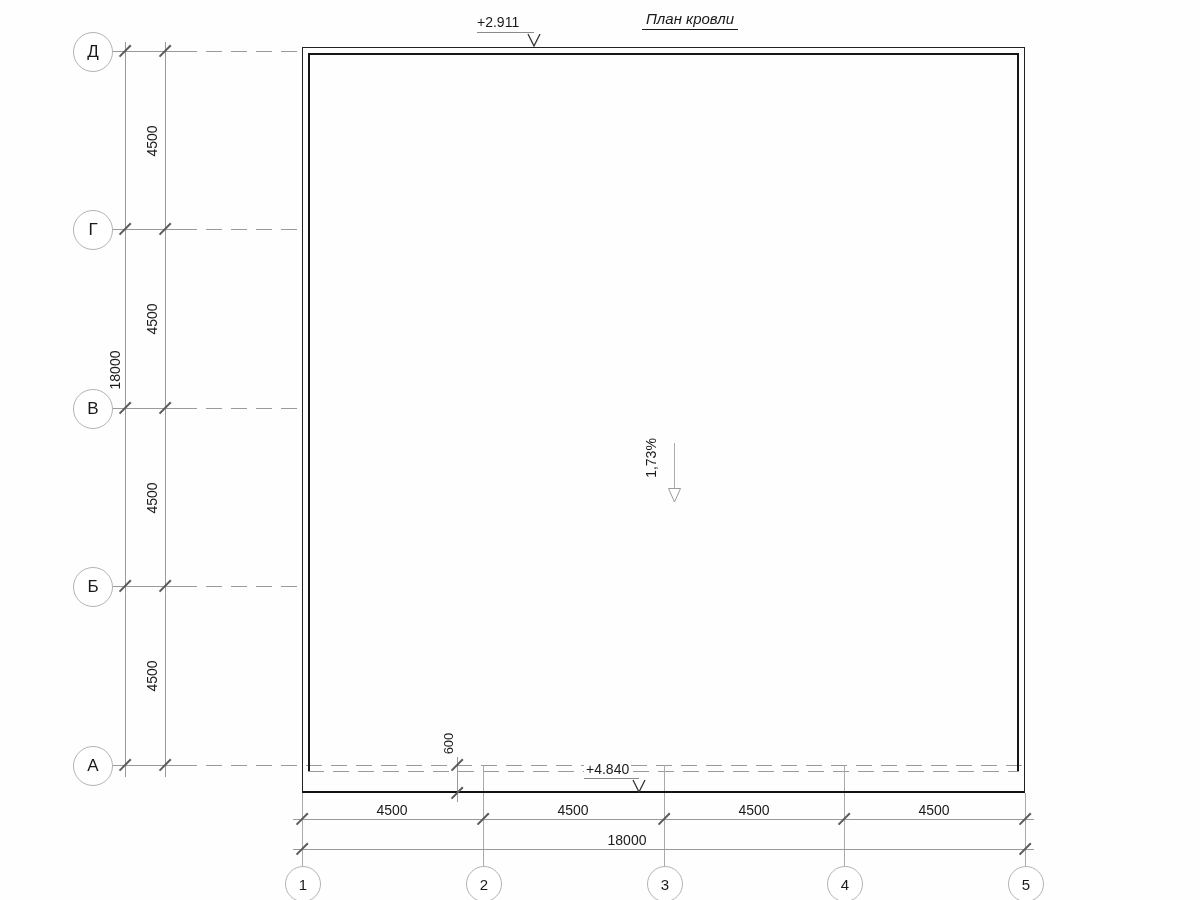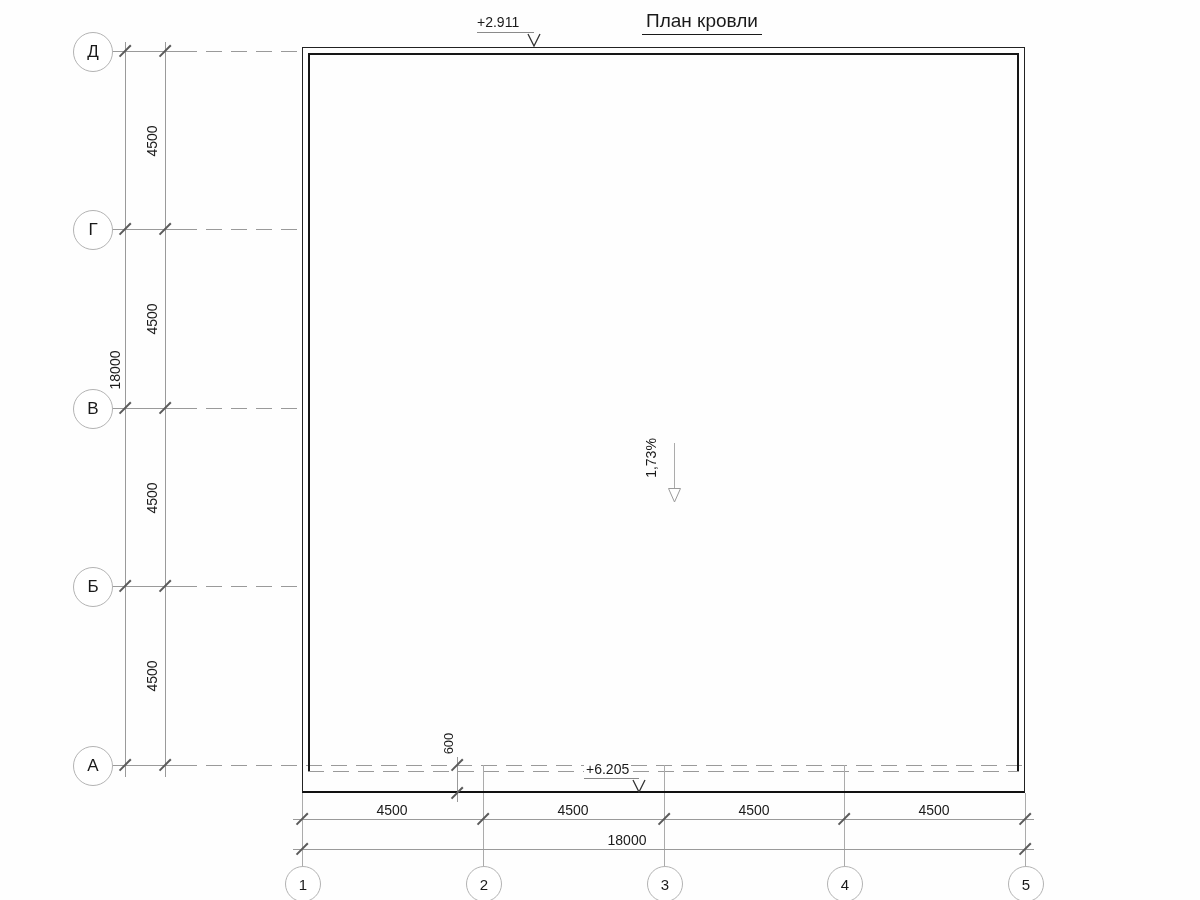--- a/index.html
+++ b/index.html
@@ -14,21 +14,21 @@
   .vline-lt{position:absolute;width:1px;background:#ababab;}
   .dashH{position:absolute;height:1px;
     background:repeating-linear-gradient(90deg,#9a9a9a 0 16px,transparent 16px 25px);}
   .tick{position:absolute;width:16px;height:1.5px;background:#5a5a5a;transform:rotate(-45deg);}
   .bubble{position:absolute;border:1px solid #b3b3b3;border-radius:50%;background:#fff;
     display:flex;align-items:center;justify-content:center;}
   .bubble-row{width:38px;height:38px;font-size:17px;}
   .bubble-col{width:34px;height:34px;font-size:15px;}
   .dim-text{position:absolute;font-size:14px;text-align:center;}
   .elev-text{position:absolute;font-size:14px;}
-  #title{position:absolute;left:642px;top:10px;font-size:19px;
+  #title{position:absolute;left:642px;top:10px;font-size:15px;font-style:italic;
     border-bottom:1.2px solid #1a1a1a;padding:0 4px 2px 4px;}
   #rect-outer{position:absolute;left:302px;top:47px;width:723px;height:746px;
     border:1.5px solid #222;border-bottom:2.5px solid #111;box-sizing:border-box;background:transparent;}
   #rect-inner{position:absolute;left:308px;top:53px;width:711px;height:718px;
     border-top:2px solid #161616;border-left:2px solid #161616;border-right:2px solid #161616;
     box-sizing:border-box;background:transparent;}
 </style>
 </head>
 <body>
 
@@ -133,21 +133,21 @@
   <div class="tick" style="left:449px;top:764px;"></div>
   <div class="tick" style="left:449px;top:792px;"></div>
   <div class="dim-text rot" style="left:426px;top:736px;width:44px;font-size:13px;">600</div>
 
   <div class="elev-text" style="left:477px;top:14px;">+2.911</div>
   <div class="hline" style="left:477px;top:32px;width:57px;background:#8a8a8a;"></div>
   <svg class="abs" style="left:527px;top:33px;" width="14" height="14">
     <polyline points="1,1 7,13 13,1" fill="none" stroke="#333" stroke-width="1.3"></polyline>
   </svg>
 
-  <div class="elev-text" style="left:584px;top:761px;background:#fefefe;padding:0 2px;">+6.205</div>
+  <div class="elev-text" style="left:584px;top:761px;background:#fefefe;padding:0 2px;">+4.840</div>
   <div class="hline" style="left:584px;top:778px;width:55px;background:#8a8a8a;"></div>
   <svg class="abs" style="left:632px;top:779px;" width="14" height="14">
     <polyline points="1,1 7,13 13,1" fill="none" stroke="#333" stroke-width="1.3"></polyline>
   </svg>
 
   <div class="dim-text rot" style="left:619px;top:450px;width:64px;">1,73%</div>
   <div class="vline-lt" style="left:674px;top:443px;height:46px;"></div>
   <svg class="abs" style="left:668px;top:488px;" width="13" height="15">
     <polygon points="0.5,0.5 12.5,0.5 6.5,14" fill="#fff" stroke="#9a9a9a" stroke-width="1"></polygon>
   </svg>

